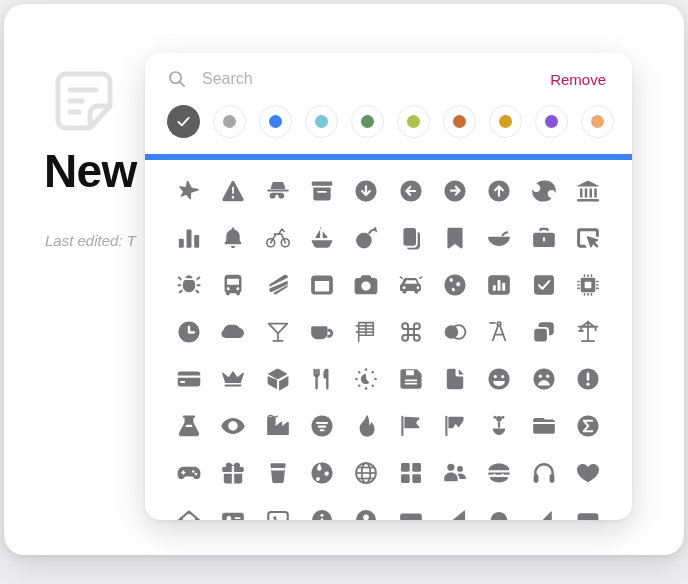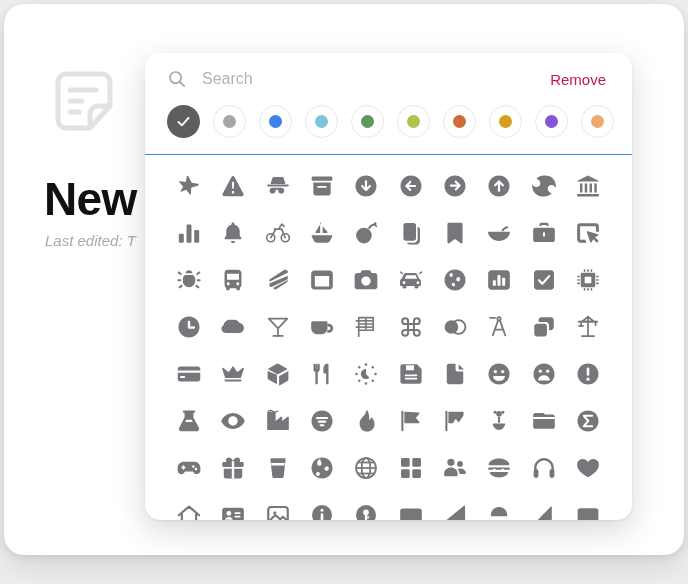--- a/index.html
+++ b/index.html
@@ -37,21 +37,21 @@
     position: absolute;
     left: 44px;
     top: 62px;
     width: 72px;
     height: 72px;
     color: #e2e2e4;
   }
   #note-title {
     position: absolute;
     left: 40px;
-    top: 168px;
+    top: 140px;
     font-size: 46px;
     font-weight: bold;
     color: #111113;
     letter-spacing: -0.6px;
     white-space: nowrap;
   }
   #note-subtitle {
     position: absolute;
     left: 41px;
     top: 228px;
@@ -69,21 +69,21 @@
     height: 467px;
     background: #ffffff;
     border-radius: 15px;
     box-shadow: 0 1px 3px rgba(0,0,0,0.07), 0 10px 32px rgba(0,0,0,0.16);
     overflow: hidden;
     display: flex;
     flex-direction: column;
   }
   #picker-header {
     flex: 0 0 auto;
-    border-bottom: 1px solid #3b82f6;
+    border-bottom: 6px solid #3b82f6;
     background: #fff;
   }
   #search-row {
     display: flex;
     align-items: center;
     height: 52px;
     padding: 0 24px 0 22px;
   }
   #search-icon-wrap {
     width: 20px; height: 20px;

